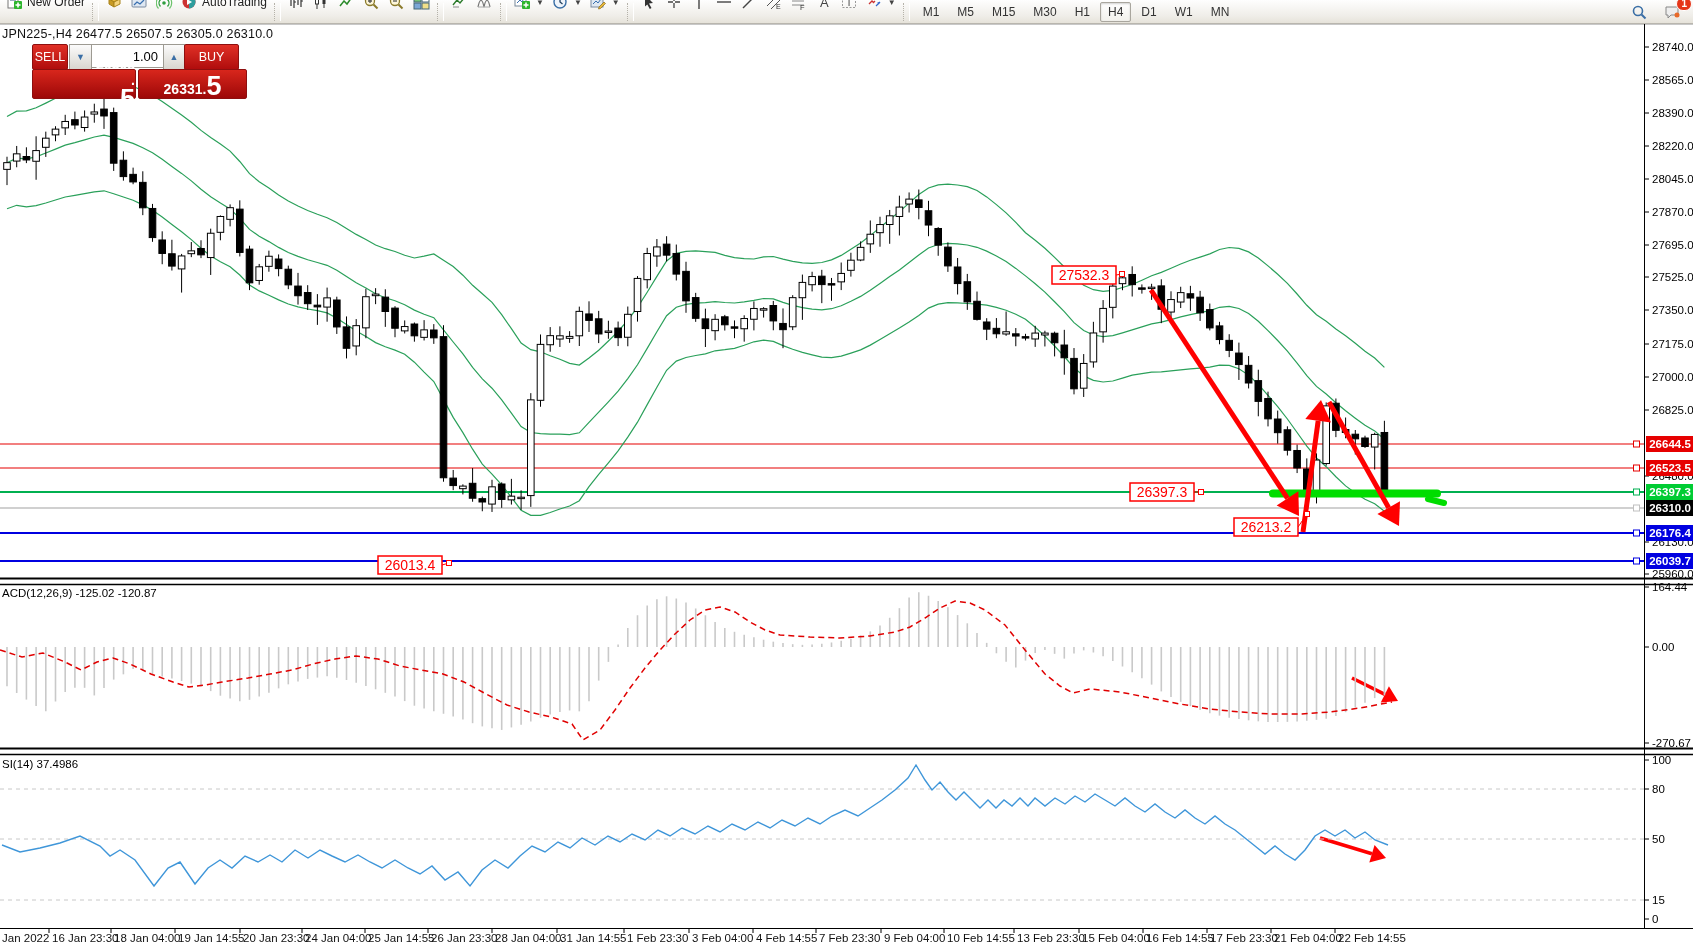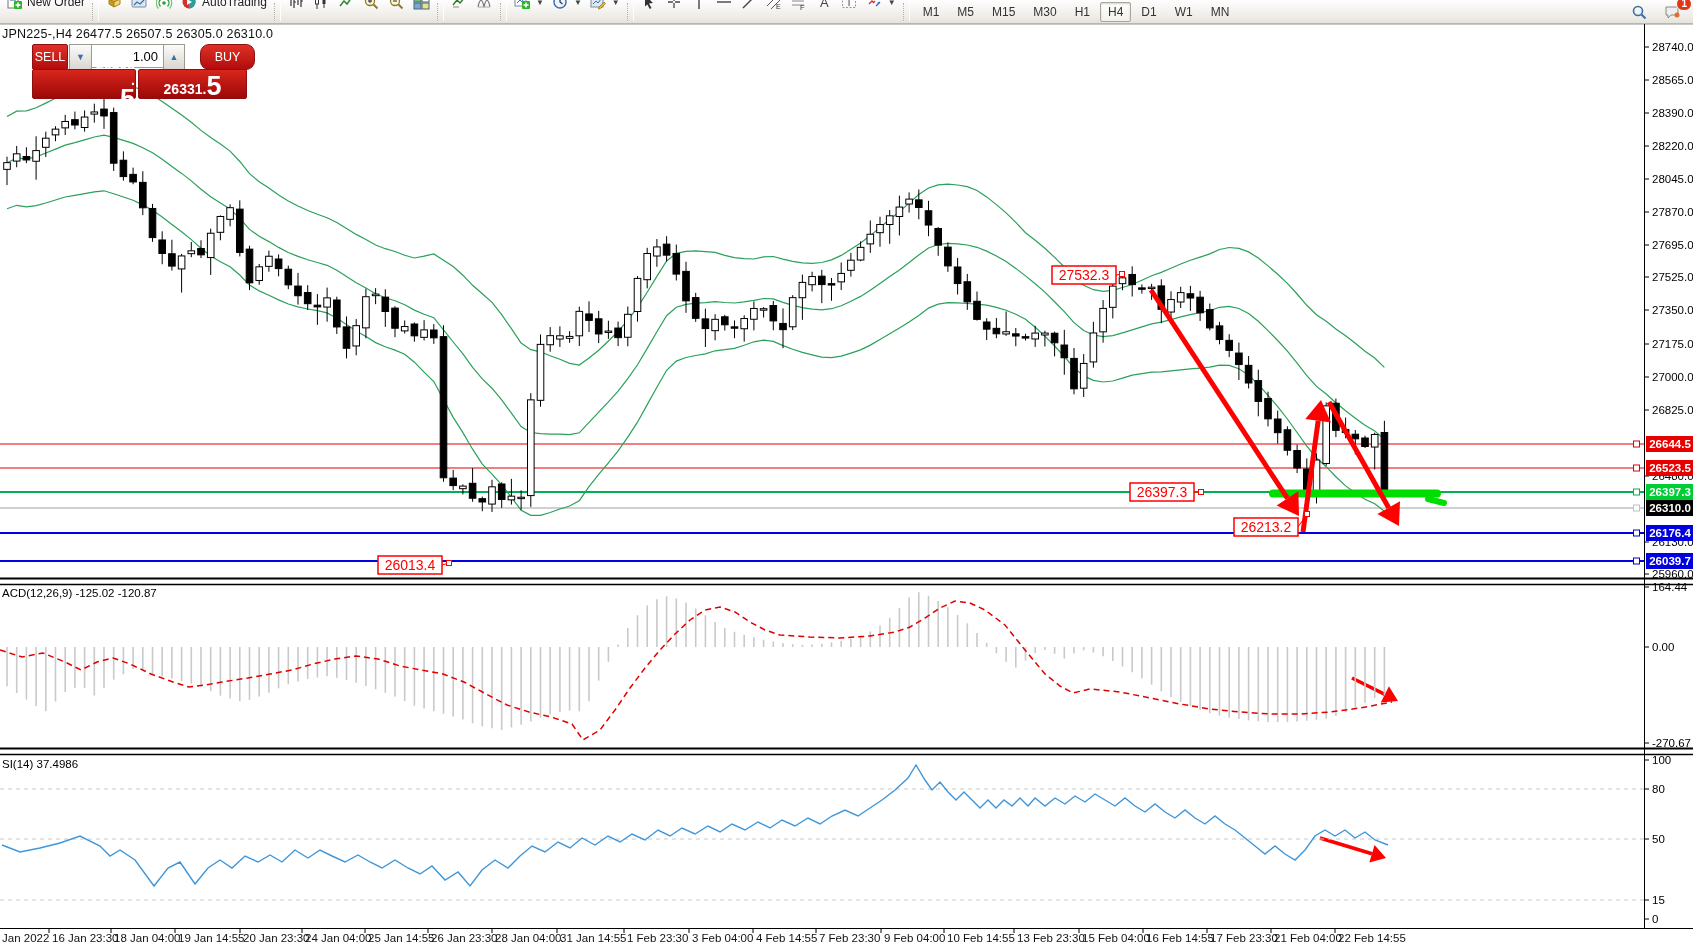--- a/index.html
+++ b/index.html
@@ -23,21 +23,21 @@
   .badge{position:absolute;top:-5px;right:-7px;background:#e53518;color:#fff;font-size:10px;font-weight:bold;
     border-radius:8px;padding:0 4px;line-height:12px;border:1px solid #fff;}
   
   .symbol-line{position:absolute;left:2px;top:27px;font-size:12.5px;font-weight:normal;color:#111;z-index:5;letter-spacing:.2px;}
   
   .one-click{position:absolute;left:0;top:44px;width:213px;z-index:20;font-family:"Liberation Sans",sans-serif;padding-left:32px;}
   .oc-row1{position:relative;height:24px;}
   .oc-sell,.oc-buy{position:absolute;top:0;height:24px;border:1px solid #8e0f0f;border-radius:2px;
      background:linear-gradient(#e03026,#b00d0d);color:#fff;font-size:12.5px;display:flex;align-items:center;justify-content:center;}
   .oc-sell{left:0;width:34px;}
-  .oc-buy{left:168px;width:53px;border-radius:9px;}
+  .oc-buy{left:152px;width:53px;}
   .oc-spin{position:absolute;top:0;height:24px;background:linear-gradient(#fbfbfb,#d9d6cf);border:1px solid #9d9a92;
      display:flex;align-items:center;justify-content:center;color:#3a6ea5;font-size:9px;}
   .oc-vol{position:absolute;left:59px;top:0;width:61px;height:22px;border:1px solid #9d9a92;font-size:13px;
      text-align:right;padding:0 5px;font-family:"Liberation Sans",sans-serif;}
   .oc-row2{position:relative;height:28px;margin-top:1px;}
   .oc-price{position:absolute;top:0;height:27px;border:1px solid #8e0f0f;border-radius:2px;color:#fff;
      background:linear-gradient(#d8261c,#9d0808);display:flex;align-items:flex-end;justify-content:center;padding-bottom:1px;}
   .oc-price .pm{font-size:14px;font-weight:bold;line-height:15px;}
   .oc-price .pd{font-size:14px;font-weight:bold;}
   .oc-price .pb{font-size:27px;font-weight:bold;line-height:22px;}

